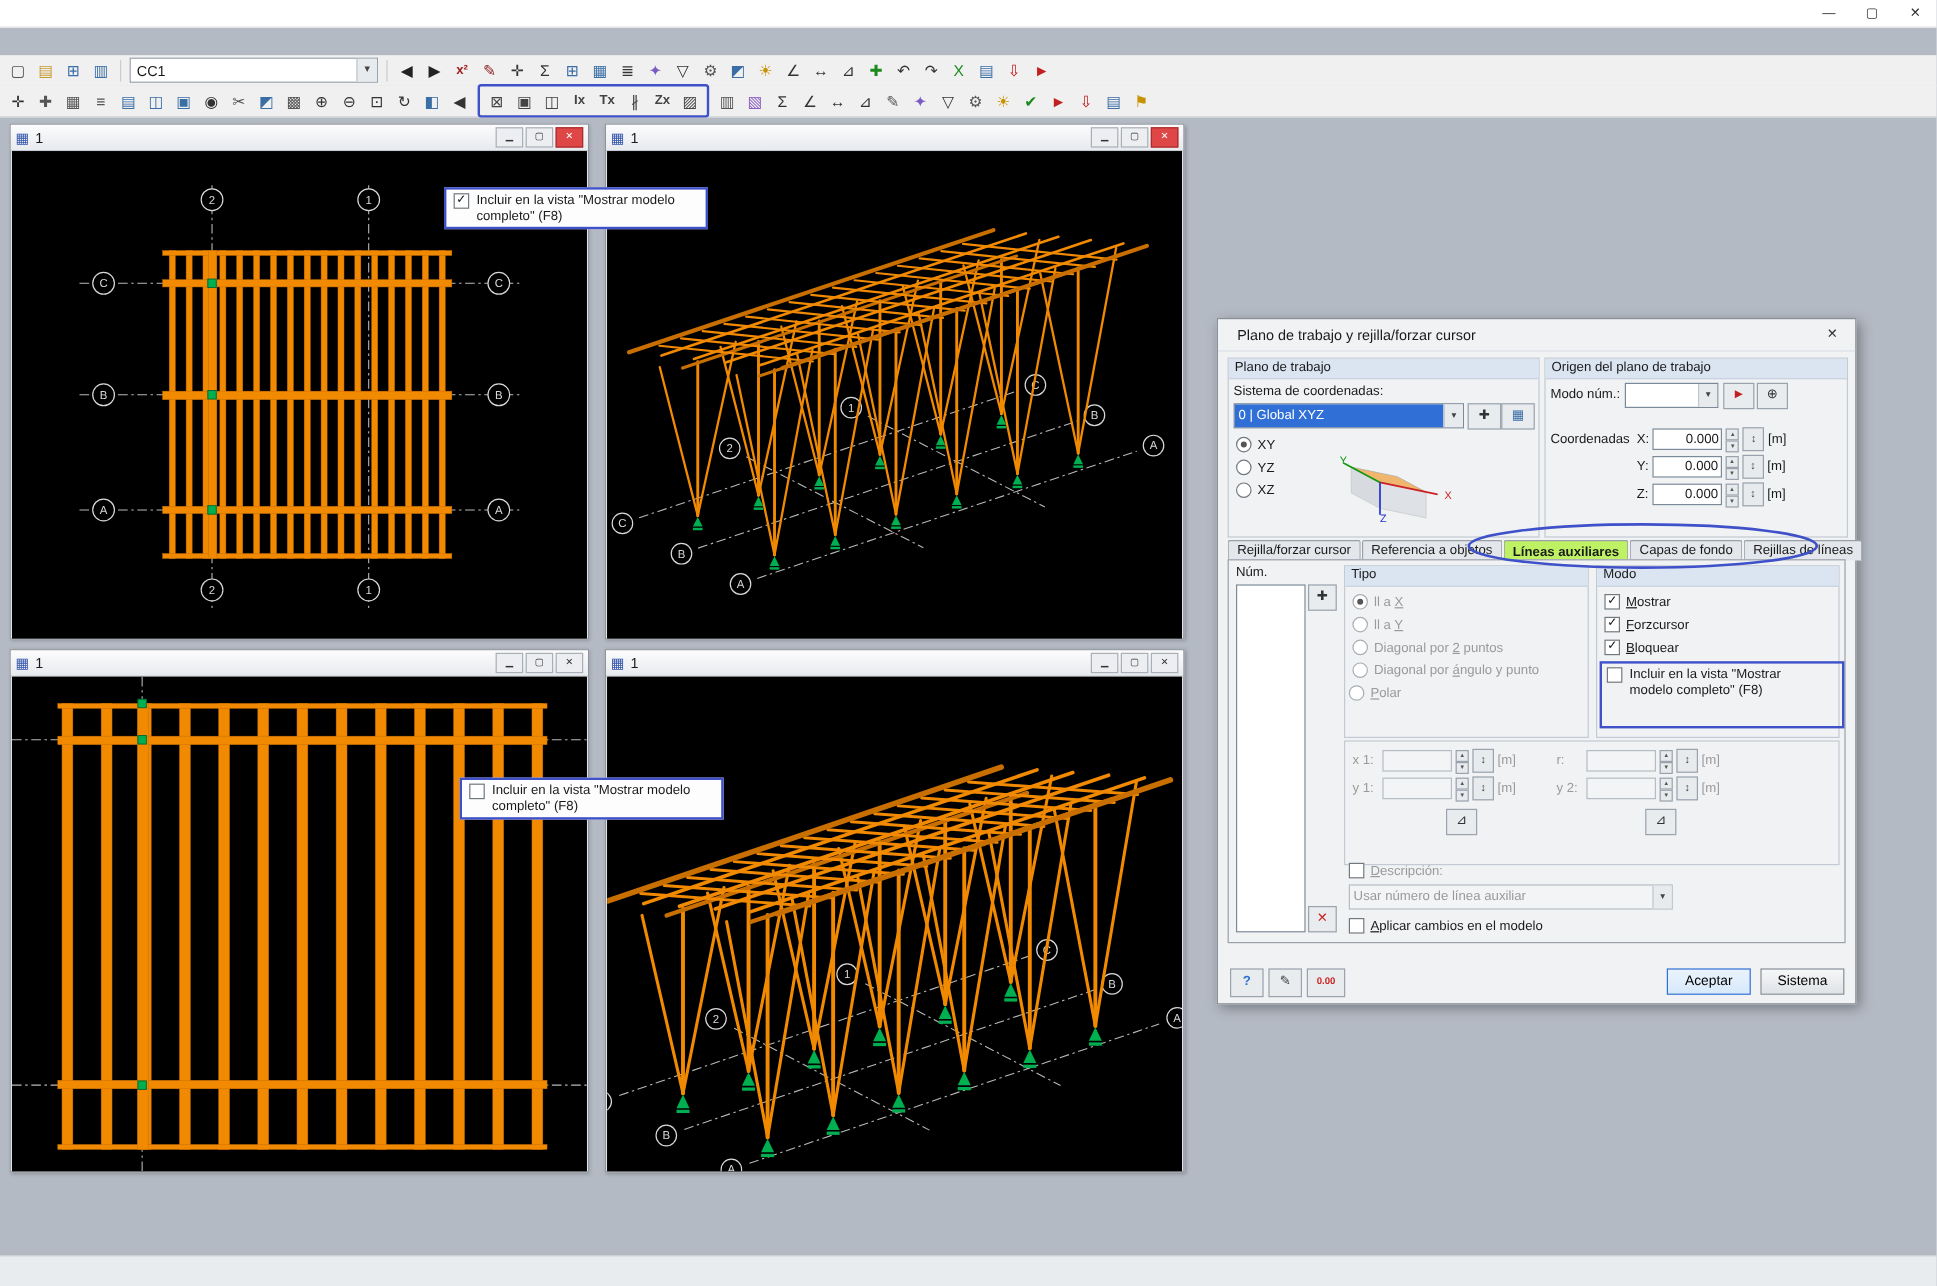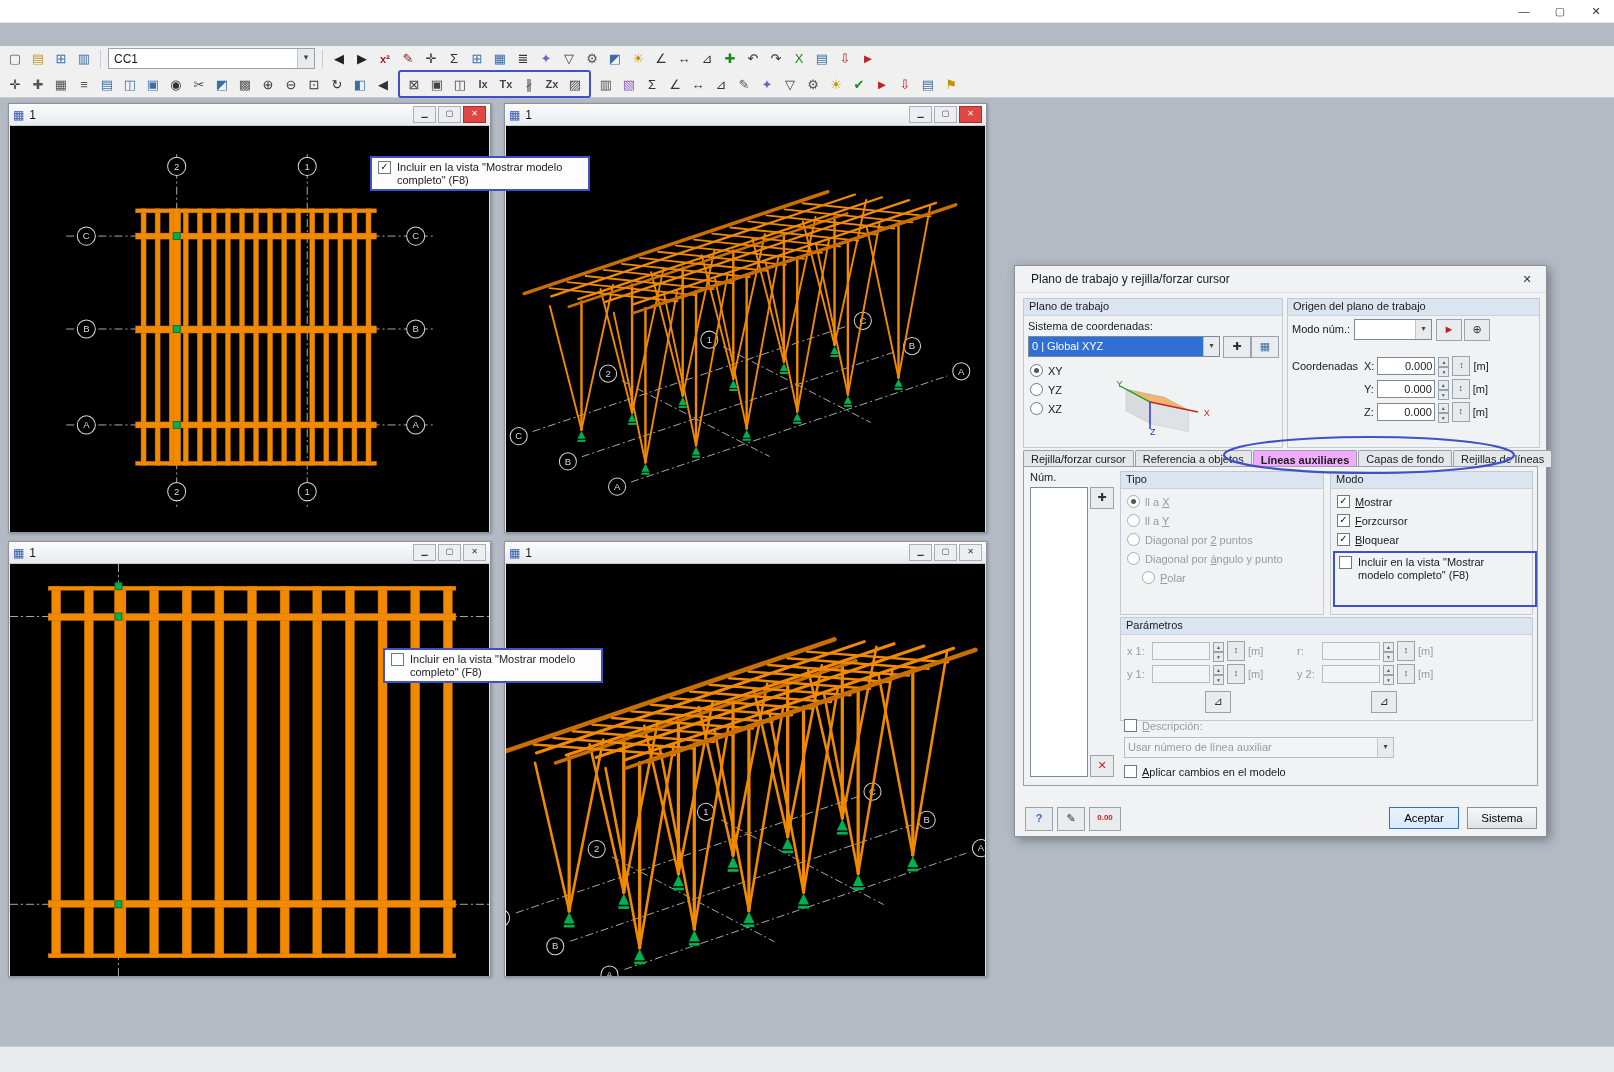--- a/index.html
+++ b/index.html
@@ -62,21 +62,21 @@
   .combo-dis{border-color:#b5bcc4;background:#f3f4f6;}
   .combo-btn{width:15px;height:100%;background:#e8ebee;border-left:1px solid #c0c6cc;text-align:center;
              font-size:8px;line-height:17px;color:#444;flex:none;}
   .sq-btn{position:absolute;width:26px;height:20px;background:#e9ecef;border:1px solid #9aa2ac;
           text-align:center;line-height:18px;font-size:11px;color:#333;}
   .red-x{color:#c22;}
   .listbox{position:absolute;background:#fff;border:1px solid #7a8a99;}
   .tabs{position:absolute;left:8px;top:182px;height:19px;display:flex;align-items:flex-end;}
   .tab{padding:2px 7px;border:1px solid #9aa0a8;border-bottom:none;background:#e3e6ea;margin-right:1px;
        border-radius:2px 2px 0 0;font-size:11px;white-space:nowrap;}
-  .tab.active{background:#f0abfc;position:relative;top:1px;padding-top:3px;font-weight:bold;}
+  .tab.active{background:#bef264;position:relative;top:1px;padding-top:3px;font-weight:bold;}
   .panel{position:absolute;left:8px;top:200px;width:513px;height:318px;border:1px solid #9aa0a8;background:#f0f2f4;}
   .opt-row{position:absolute;display:flex;align-items:center;gap:5px;font-size:11px;white-space:nowrap;}
   .radio{width:11px;height:11px;border:1px solid #707880;border-radius:50%;background:#fff;
          display:inline-block;position:relative;flex:none;}
   .radio.on::after{content:'';position:absolute;left:3px;top:3px;width:5px;height:5px;border-radius:50%;background:#555;}
   .radio.disb{border-color:#a8aeb4;}
   .check{width:11px;height:11px;border:1px solid #707880;background:#fff;display:inline-block;position:relative;
          font-size:10px;line-height:10px;text-align:center;color:#111;flex:none;}
   .check.on::after{content:'✓';}
   .include-box{position:absolute;left:2px;top:62px;width:192px;height:46px;border:2px solid #3f51c8;
@@ -672,21 +672,21 @@
               <span class="dis">ll a <u>Y</u></span>
             </div>
             <div class="opt-row" style="left: 6px; top: 44px;">
               <span class="radio disb"></span>
               <span class="dis">Diagonal por <u>2</u> puntos</span>
             </div>
             <div class="opt-row" style="left: 6px; top: 63px;">
               <span class="radio disb"></span>
               <span class="dis">Diagonal por <u>á</u>ngulo y punto</span>
             </div>
-            <div class="opt-row" style="left: 21px; top: 82px;">
+            <div class="opt-row" style="left: 3px; top: 82px;">
               <span class="radio disb"></span>
               <span class="dis"><u>P</u>olar</span>
             </div>
           </div>
       </div>
 
       <div class="grp" style="left:306px;top:4px;width:201px;height:142px">
         <div class="grp-h">Modo</div>
         <div class="grp-b" id="modoBody">
             <div class="opt-row" style="left: 6px; top: 6px;">
@@ -702,21 +702,20 @@
               <span><u>B</u>loquear</span>
             </div>
             <div class="include-box">
               <span class="check"></span>
               <span style="width: 160px;">Incluir en la vista "Mostrar modelo completo" (F8)</span>
             </div>
           </div>
       </div>
 
       <div class="grp" style="left:96px;top:150px;width:411px;height:102px">
-        <div class="grp-h">Parámetros</div>
         <div class="grp-b" id="paramsBody">
             <div class="crow" style="left: 6px; top: 6px;">
               <span class="dis" style="width: 22px;">x 1:</span>
               <div class="cfield disb"></div>
               <span class="spin">
                 <span>▲</span>
                 <span>▼</span>
               </span>
               <span class="mini-btn">↕</span>
               <span class="unit dis">[m]</span>

